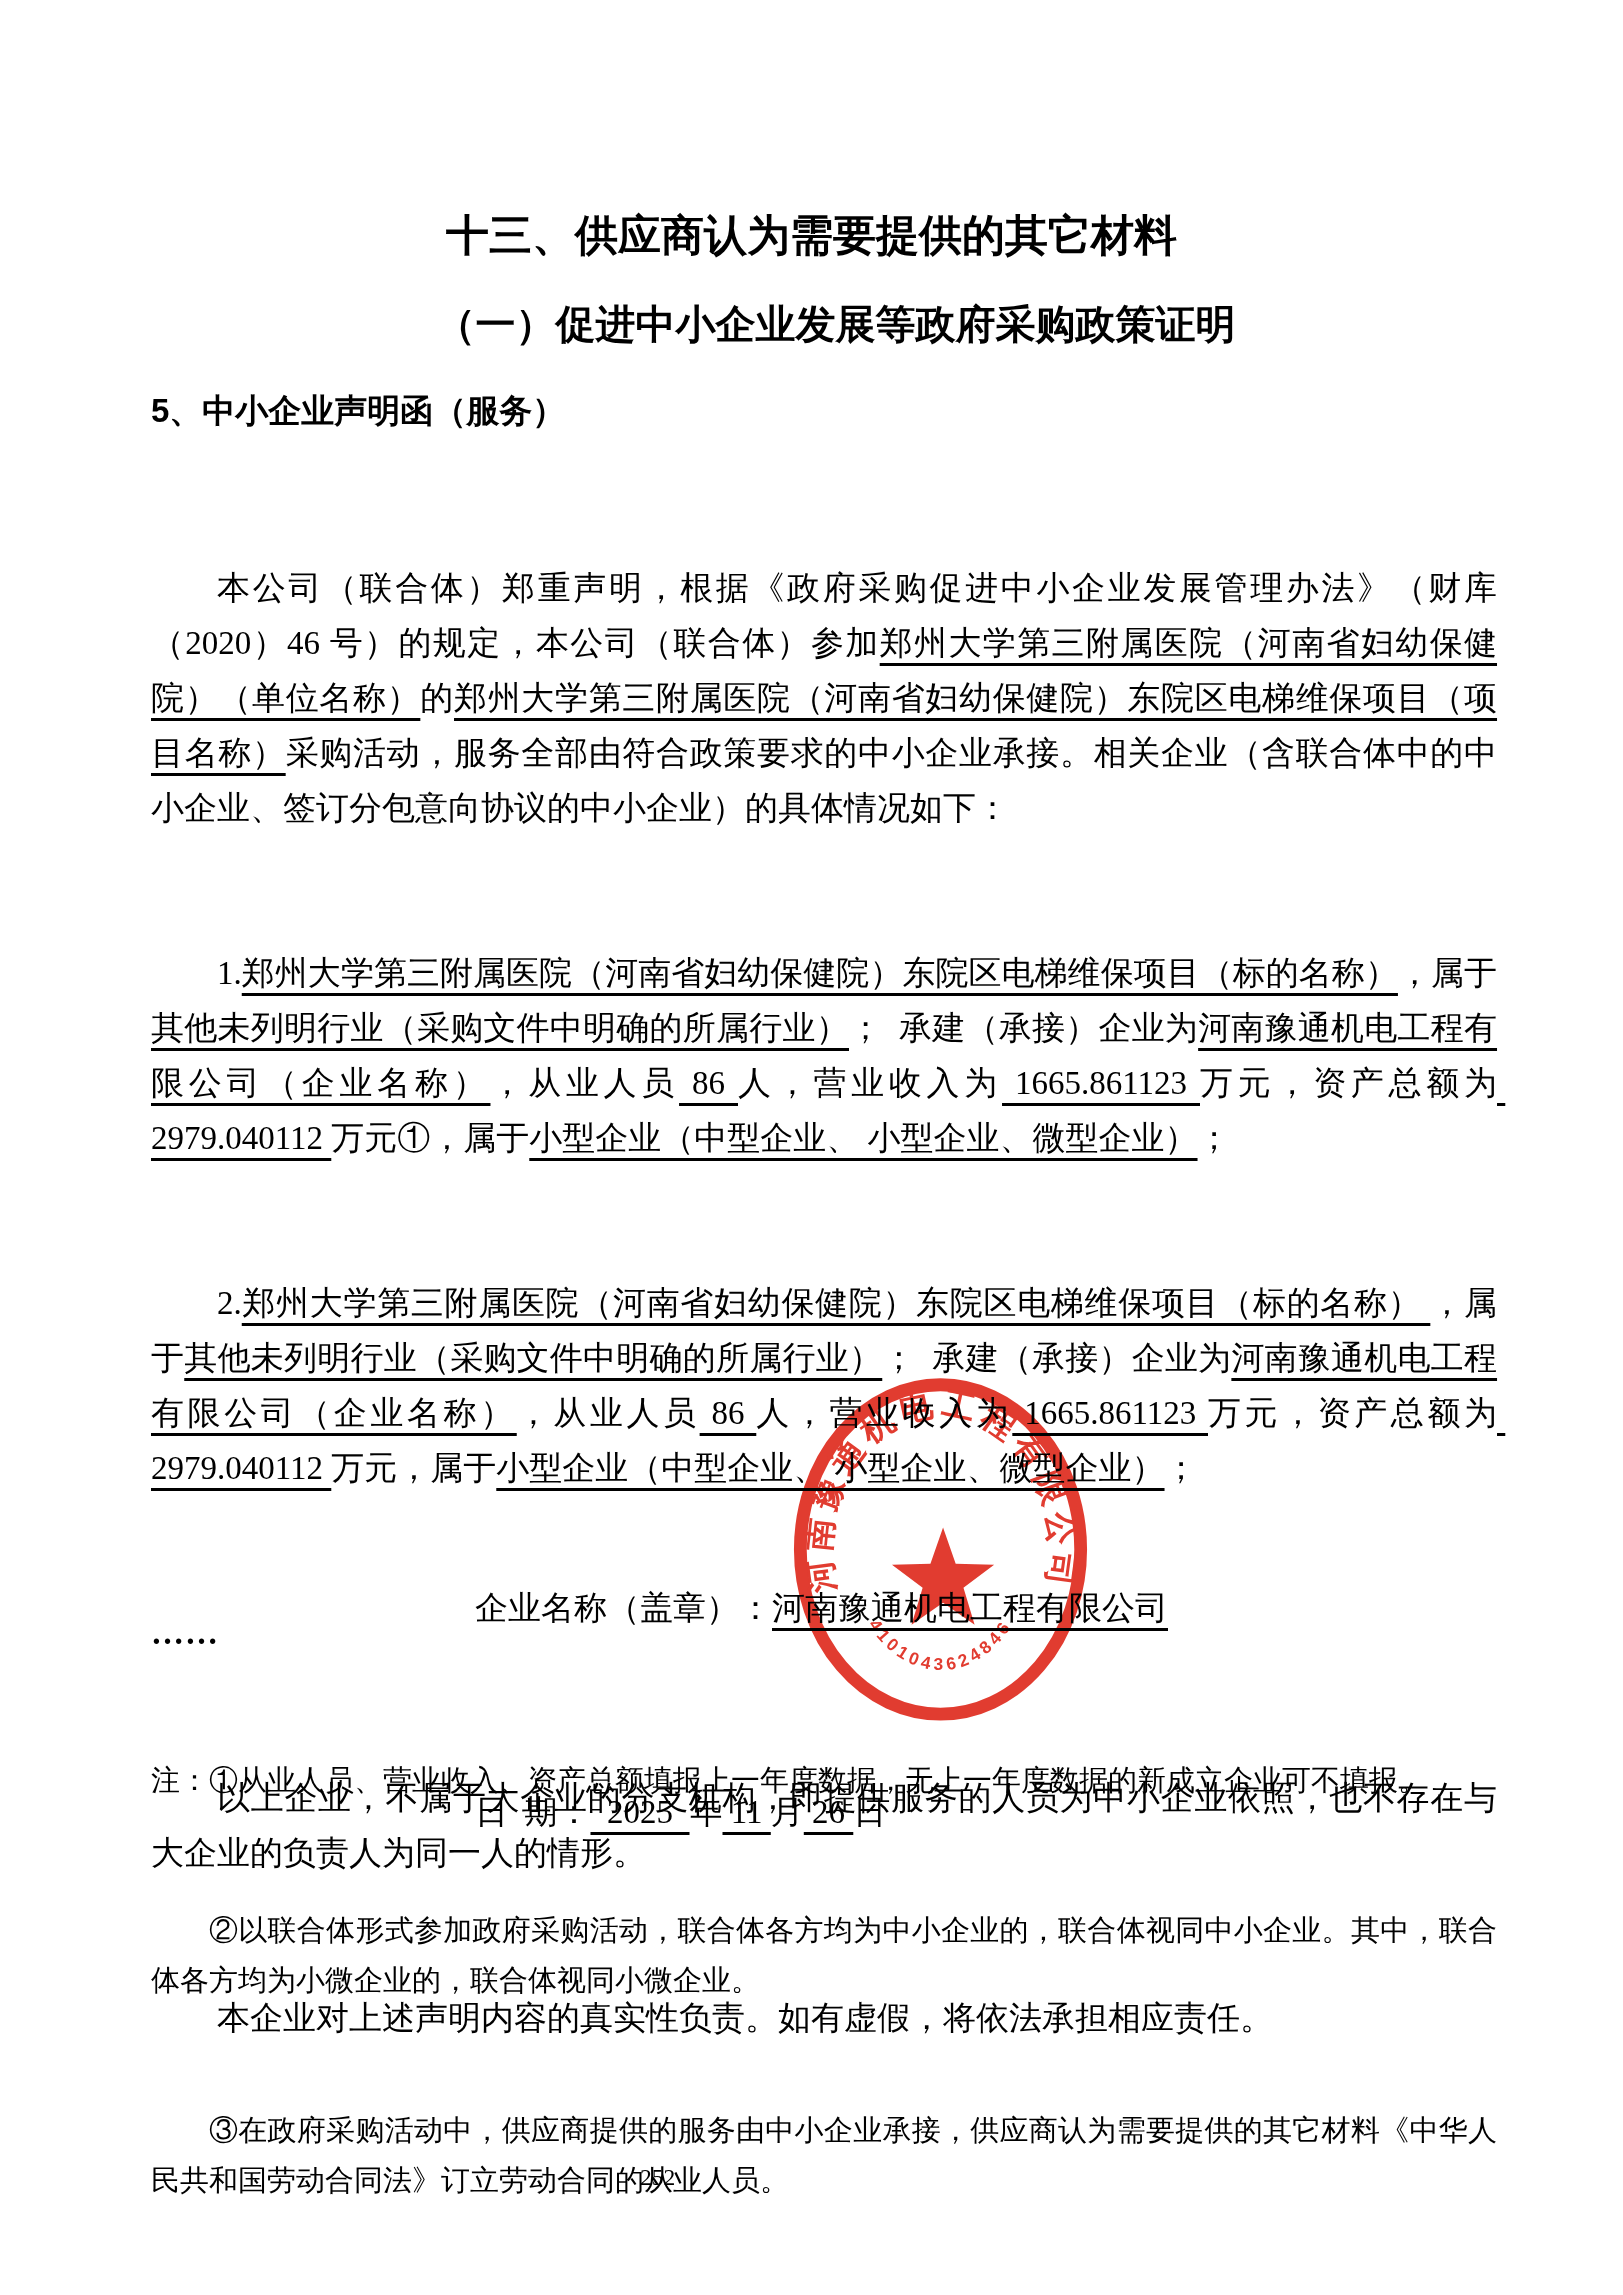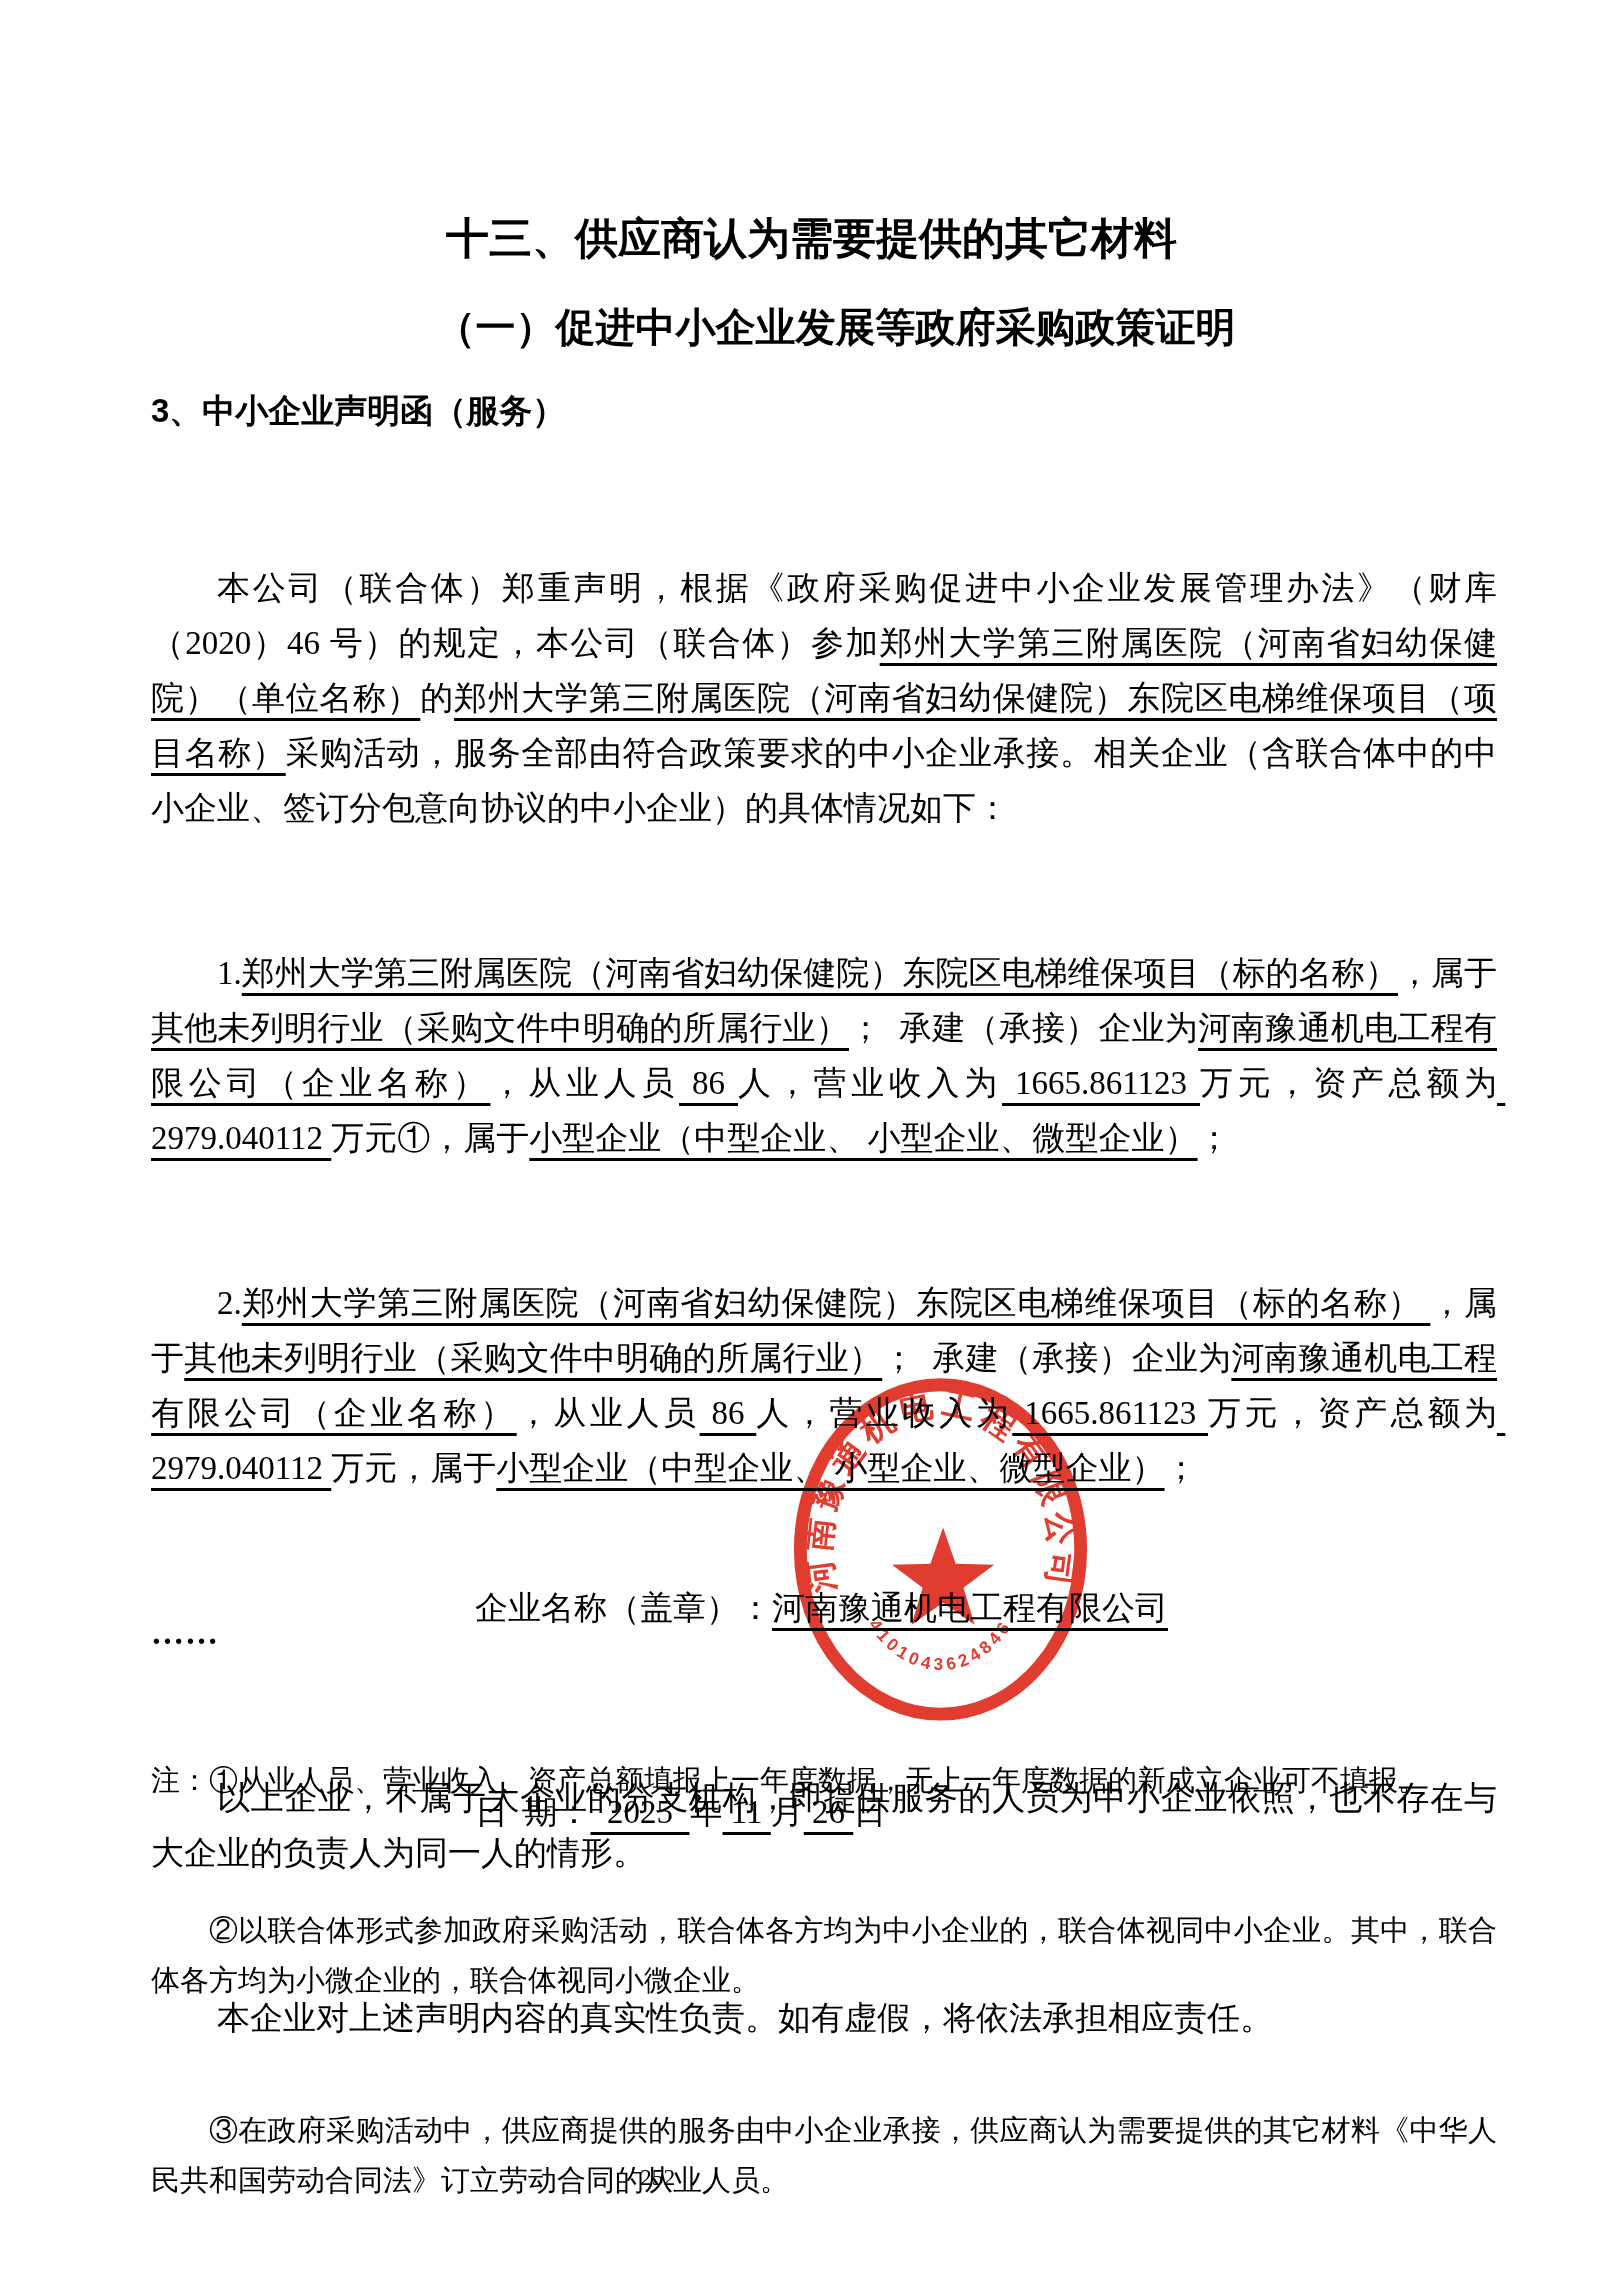--- a/index.html
+++ b/index.html
@@ -7,21 +7,21 @@
     position:relative;
     width:1623px;height:2295px;
     background:#ffffff;
     color:#000;
     font-family:"Liberation Serif","DejaVu Serif",serif;
     overflow:hidden;
   }
   .ttl{
     position:absolute;left:0;width:1623px;
     text-align:center;margin:0;
-    font-family:Liberation Serif, serif;
+    font-family:Liberation Mono, monospace;
     font-weight:700;color:#000;
   }
   #title1{top:215px;font-size:43px;line-height:1.1;}
   #title2{top:306px;font-size:40px;line-height:1.1;padding-left:24px;}
   #h3{
     position:absolute;left:151px;top:393px;margin:0;
     font-family:"Liberation Sans","DejaVu Sans",sans-serif;
     font-weight:700;font-size:33px;line-height:1.1;
   }
   .content{
@@ -64,21 +64,21 @@
     text-align:center;font-size:23.5px;
   }
 </style>
 </head>
 <body>
 
 <div class="page">
 
   <h1 class="ttl" id="title1">十三、供应商认为需要提供的其它材料</h1>
   <h2 class="ttl" id="title2">（一）促进中小企业发展等政府采购政策证明</h2>
-  <h3 id="h3">3、中小企业声明函（服务）</h3>
+  <h3 id="h3">5、中小企业声明函（服务）</h3>
 
   <div class="content">
     <p class="indent"><span>本公司（联合体）郑重声明，根据《政府采购促进中小企业发展管理办法》（财库（2020）46 号）的规定，本公司（联合体）参加</span><span class="u">郑州大学第三附属医院（河南省妇幼保健院）（单位名称）</span><span>的</span><span class="u">郑州大学第三附属医院（河南省妇幼保健院）东院区电梯维保项目（项目名称）</span><span>采购活动，服务全部由符合政策要求的中小企业承接。相关企业（含联合体中的中小企业、签订分包意向协议的中小企业）的具体情况如下：</span></p>
     <p class="indent"><span>1.</span><span class="u">郑州大学第三附属医院（河南省妇幼保健院）东院区电梯维保项目（标的名称）</span><span>，属于</span><span class="u">其他未列明行业（采购文件中明确的所属行业）</span><span>；  承建（承接）企业为</span><span class="u">河南豫通机电工程有限公司（企业名称）</span><span>，从业人员</span><span class="u"> 86 </span><span>人，营业收入为</span><span class="u"> 1665.861123 </span><span>万元，资产总额为</span><span class="u"> 2979.040112 </span><span>万元①，属于</span><span class="u">小型企业（中型企业、 小型企业、微型企业）</span><span>；</span></p>
     <p class="indent"><span>2.</span><span class="u">郑州大学第三附属医院（河南省妇幼保健院）东院区电梯维保项目（标的名称） </span><span>，属于</span><span class="u">其他未列明行业（采购文件中明确的所属行业）</span><span>；  承建（承接）企业为</span><span class="u">河南豫通机电工程有限公司（企业名称）</span><span>，从业人员</span><span class="u"> 86 </span><span>人，营业收入为</span><span class="u"> 1665.861123 </span><span>万元，资产总额为</span><span class="u"> 2979.040112 </span><span>万元，属于</span><span class="u">小型企业（中型企业、 小型企业、微型企业）</span><span>；</span></p>
     <p class="ellipsis-line">……</p>
     <p class="indent">以上企业，不属于大企业的分支机构，即提供服务的人员为中小企业依照，也不存在与大企业的负责人为同一人的情形。</p>
     <p class="indent">本企业对上述声明内容的真实性负责。如有虚假，将依法承担相应责任。</p>
   </div>
 

